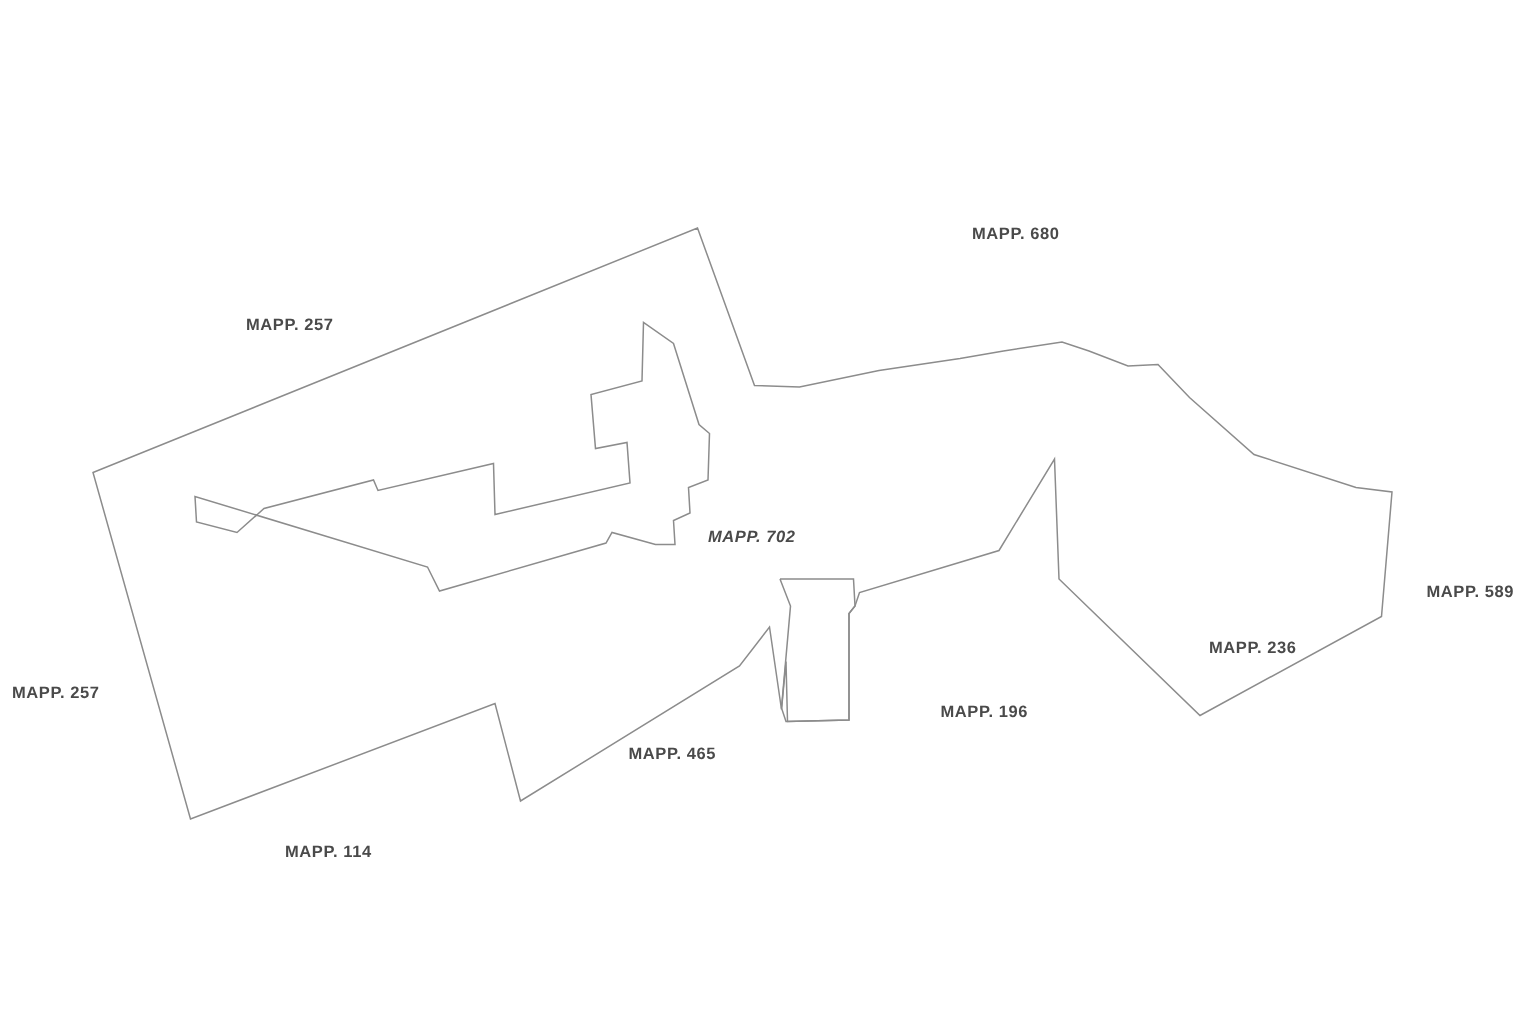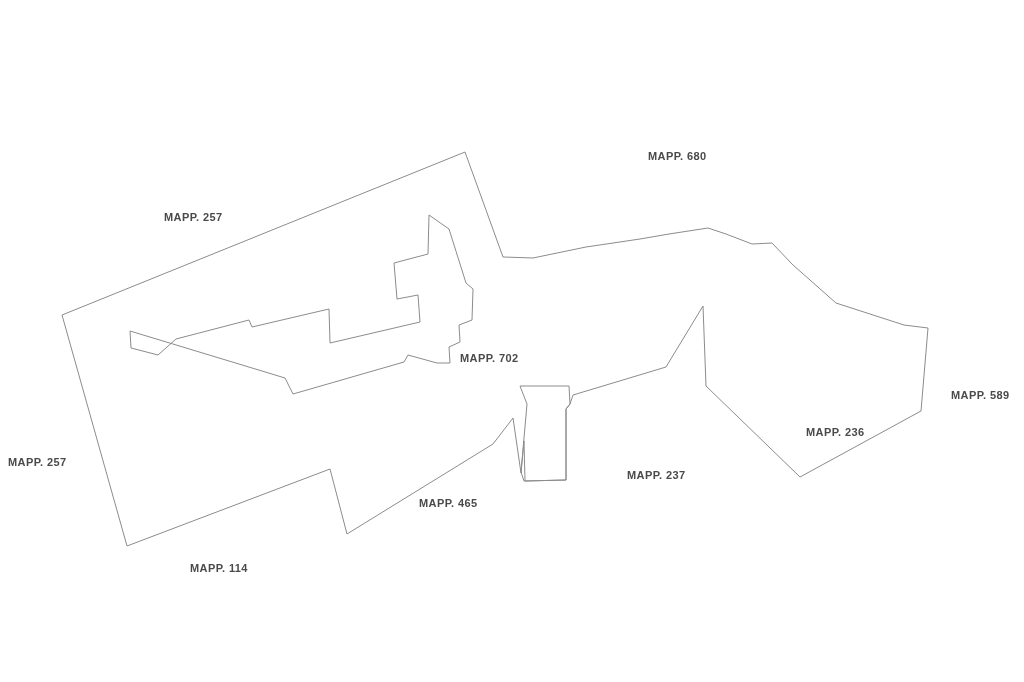--- a/index.html
+++ b/index.html
@@ -54,21 +54,21 @@
 <div id="map-root">
 
   <svg id="parcel-svg" width="1024" height="682" viewBox="0 0 1024 682" xmlns="http://www.w3.org/2000/svg">
     <polygon class="parcel-outline" points="465,152 503,257 533,258 586,247 640,239 669,234 708,228 726,234 752,244 772,243 793,265 836,303 904,325 928,328 921,411 800,477 706,386 703,306 666,367 573,395 570,404 566,409 566,480 525,481 524,441 521,473 513,418 493,444 347,534 330,469 127,546 62,315 465,152" style="stroke: rgb(140, 140, 140);"></polygon>
     <polygon class="parcel-outline" points="130,331 131,348 158,355 176,339 249,320 252,327 329,309 330,343 420,322 418,295 397,299 394,263 428,254 429,215 449,229 466,283 473,289 472,320 459,325 460,342 449,347 450,363 437,363 408,355 404,362 293,394 285,378 130,331" style="stroke: rgb(140, 140, 140);"></polygon>
     <polyline class="parcel-outline" points="520,386 569,386 570,404 566,409 566,480 524,481 521,472 527,404 520,386" style="stroke: rgb(140, 140, 140);"></polyline>
   </svg>
 
   <div class="parcel-label" style="left: 164px; top: 211px; color: rgb(74, 74, 74);">MAPP. 257</div>
   <div class="parcel-label" style="left: 648px; top: 150px; color: rgb(74, 74, 74);">MAPP. 680</div>
-  <div class="parcel-label" style="left: 460px; top: 352px; color: rgb(74, 74, 74);">MAPP. 702</div>
+  <div class="parcel-label" style="left: 472px; top: 352px; color: rgb(74, 74, 74); font-style: italic;">MAPP. 702</div>
   <div class="parcel-label" style="left: 951px; top: 363px; color: rgb(74, 74, 74); margin-top: 26px;">MAPP. 589</div>
   <div class="parcel-label" style="left: 806px; top: 426px; color: rgb(74, 74, 74);">MAPP. 236</div>
   <div class="parcel-label" style="left: 8px; top: 456px; color: rgb(74, 74, 74);">MAPP. 257</div>
-  <div class="parcel-label" style="left: 627px; top: 469px; color: rgb(74, 74, 74);">MAPP. 237</div>
+  <div class="parcel-label" style="left: 627px; top: 469px; color: rgb(74, 74, 74);">MAPP. 196</div>
   <div class="parcel-label" style="left: 419px; top: 497px; color: rgb(74, 74, 74);">MAPP. 465</div>
   <div class="parcel-label" style="left: 190px; top: 562px; color: rgb(74, 74, 74);">MAPP. 114</div>
 
 </div>
 
 </body></html>

